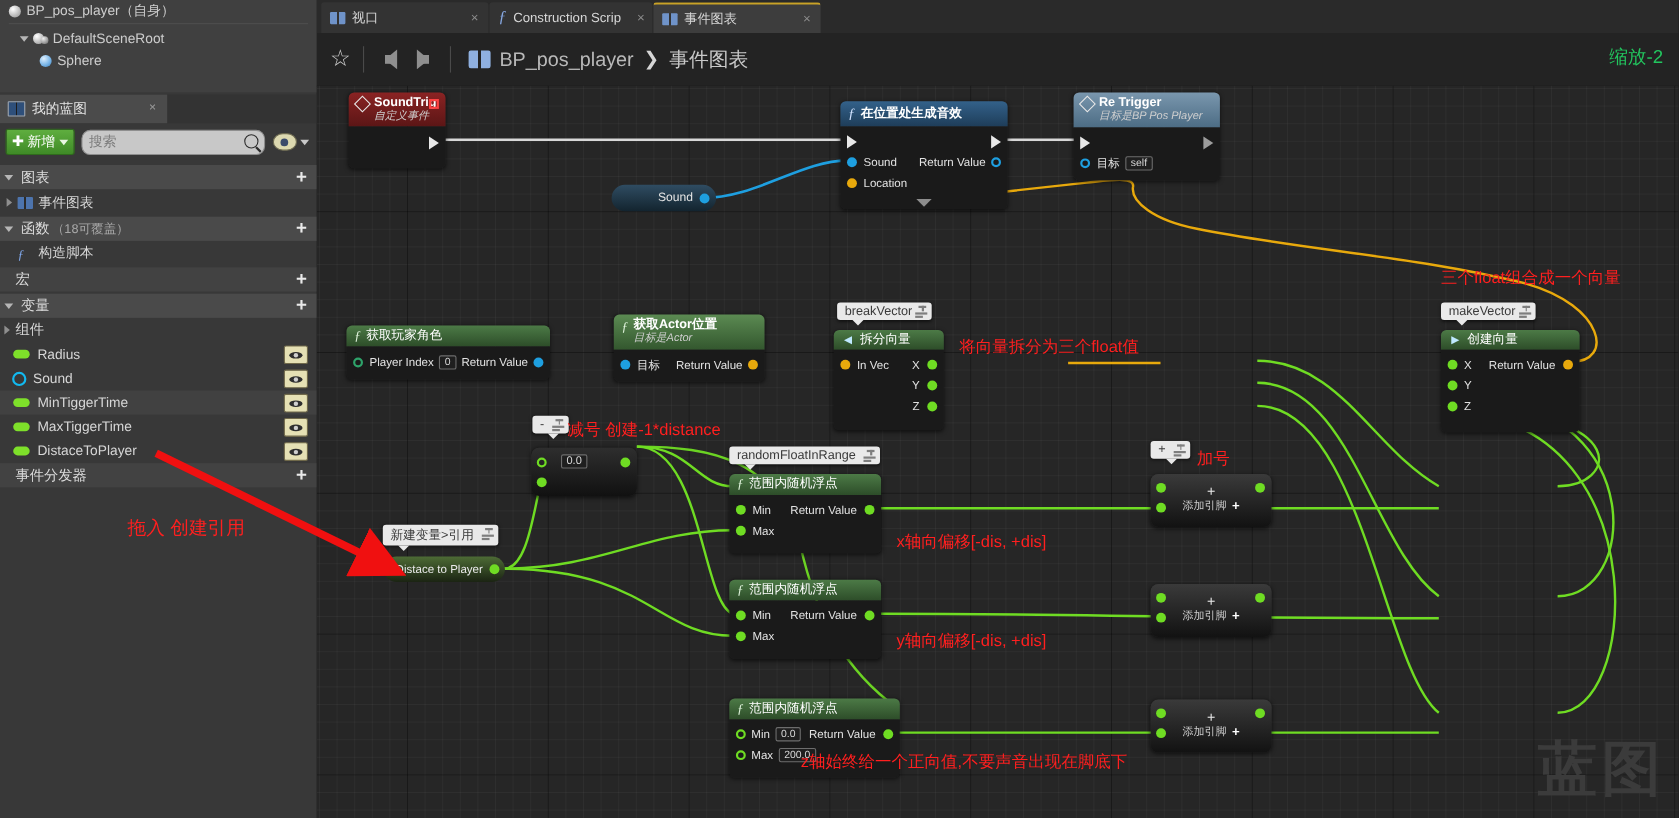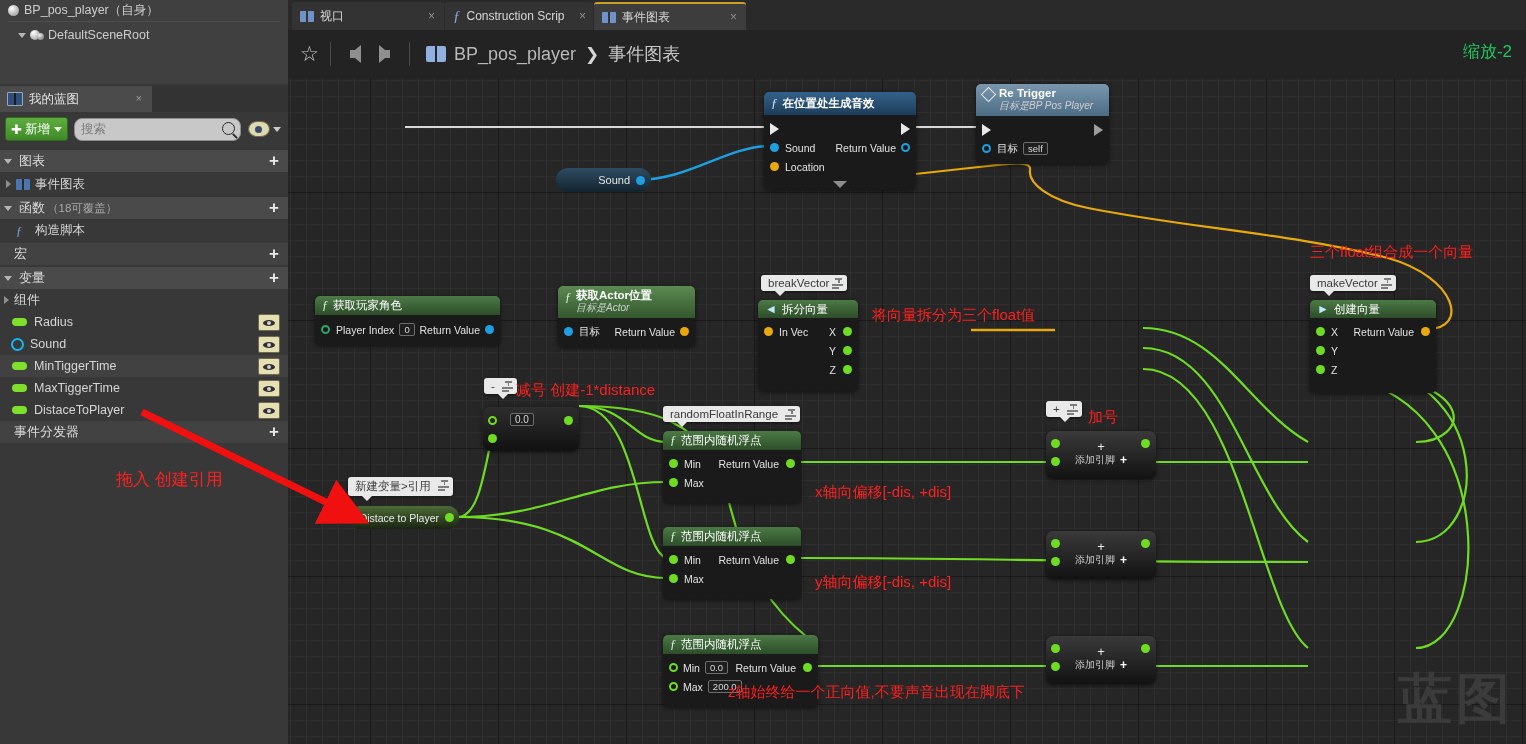--- a/index.html
+++ b/index.html
@@ -152,20 +152,24 @@
       </div>
       <div class="sep-line"></div>
       <div class="otree-row lvl1" style="margin-top:5px">
         <span class="tri-d"></span>
         <span class="sphere-grp">
             <i></i>
             <i></i>
           </span>
         <span>DefaultSceneRoot</span>
       </div>
+      <div class="otree-row lvl2">
+        <span class="sphere-ico sphere-blue"></span>
+        <span>Sphere</span>
+      </div>
     </div>
 
     <div id="bp-tabbar">
       <div id="bp-tab">
         <span class="bk"></span>
         <span class="lbl">我的蓝图</span>
         <span class="x">×</span>
       </div>
     </div>
 
@@ -337,20 +341,33 @@
 
         <path d="M527,588 C 700,588 800,588 1020,588" stroke="#6fdc23" stroke-width="2.2" fill="none"></path>
 
         <path d="M1128,364 C 1180,364 1200,300 1040,290 C 1010,288 1035,252 1031,252" stroke="#6fdc23" stroke-width="2.2" fill="none"></path>
         <path d="M1128,464 C 1200,464 1210,300 1060,282 C 1020,278 1035,272 1031,272" stroke="#6fdc23" stroke-width="2.2" fill="none"></path>
         <path d="M1128,570 C 1200,570 1215,330 1060,300 C 1020,294 1035,292 1031,292" stroke="#6fdc23" stroke-width="2.2" fill="none"></path>
 
         <path d="M291,328 C 360,328 420,340 440,420 C 452,470 470,520 520,560" stroke="#6fdc23" stroke-width="2.2" fill="none" opacity="0.95"></path>
       </svg>
 
+      <div class="node" style="left:29px;top:6px;width:88px">
+        <div class="nhead" style="background:linear-gradient(#8a2323,#5c1616);position:relative;padding-bottom:3px">
+          <span class="diamond" style="margin-top:2px"></span>
+          <span style="display:flex;flex-direction:column">
+            <span class="ht">SoundTrig</span>
+            <span class="hs">自定义事件</span>
+          </span>
+          <span class="redsq" style="position:absolute;right:6px;top:6px"></span>
+        </div>
+        <div class="nbody" style="height:29px;position:relative">
+          <span class="pin exec" style="position:absolute;right:6px;top:9px"></span>
+        </div>
+      </div>
 
       <div style="position:absolute;left:268px;top:90px;width:95px;height:24px;border-radius:12px;
                   background:linear-gradient(#2f4c62,#13242f);display:flex;align-items:center;justify-content:flex-end;padding-right:6px;box-sizing:border-box;">
         <span style="color:#e4e4e4;font-size:11px;margin-right:6px">Sound</span>
         <span class="pin" style="background:#1e9fe0"></span>
       </div>
 
       <div class="node" style="left:476px;top:14px;width:152px">
         <div class="nhead" style="background:linear-gradient(#33618a,#1e3d59);align-items:center">
           <span style="color:#cfe2ff;font-family:'Liberation Serif',serif;font-style:italic;font-size:13px;margin-right:5px">ƒ</span>

